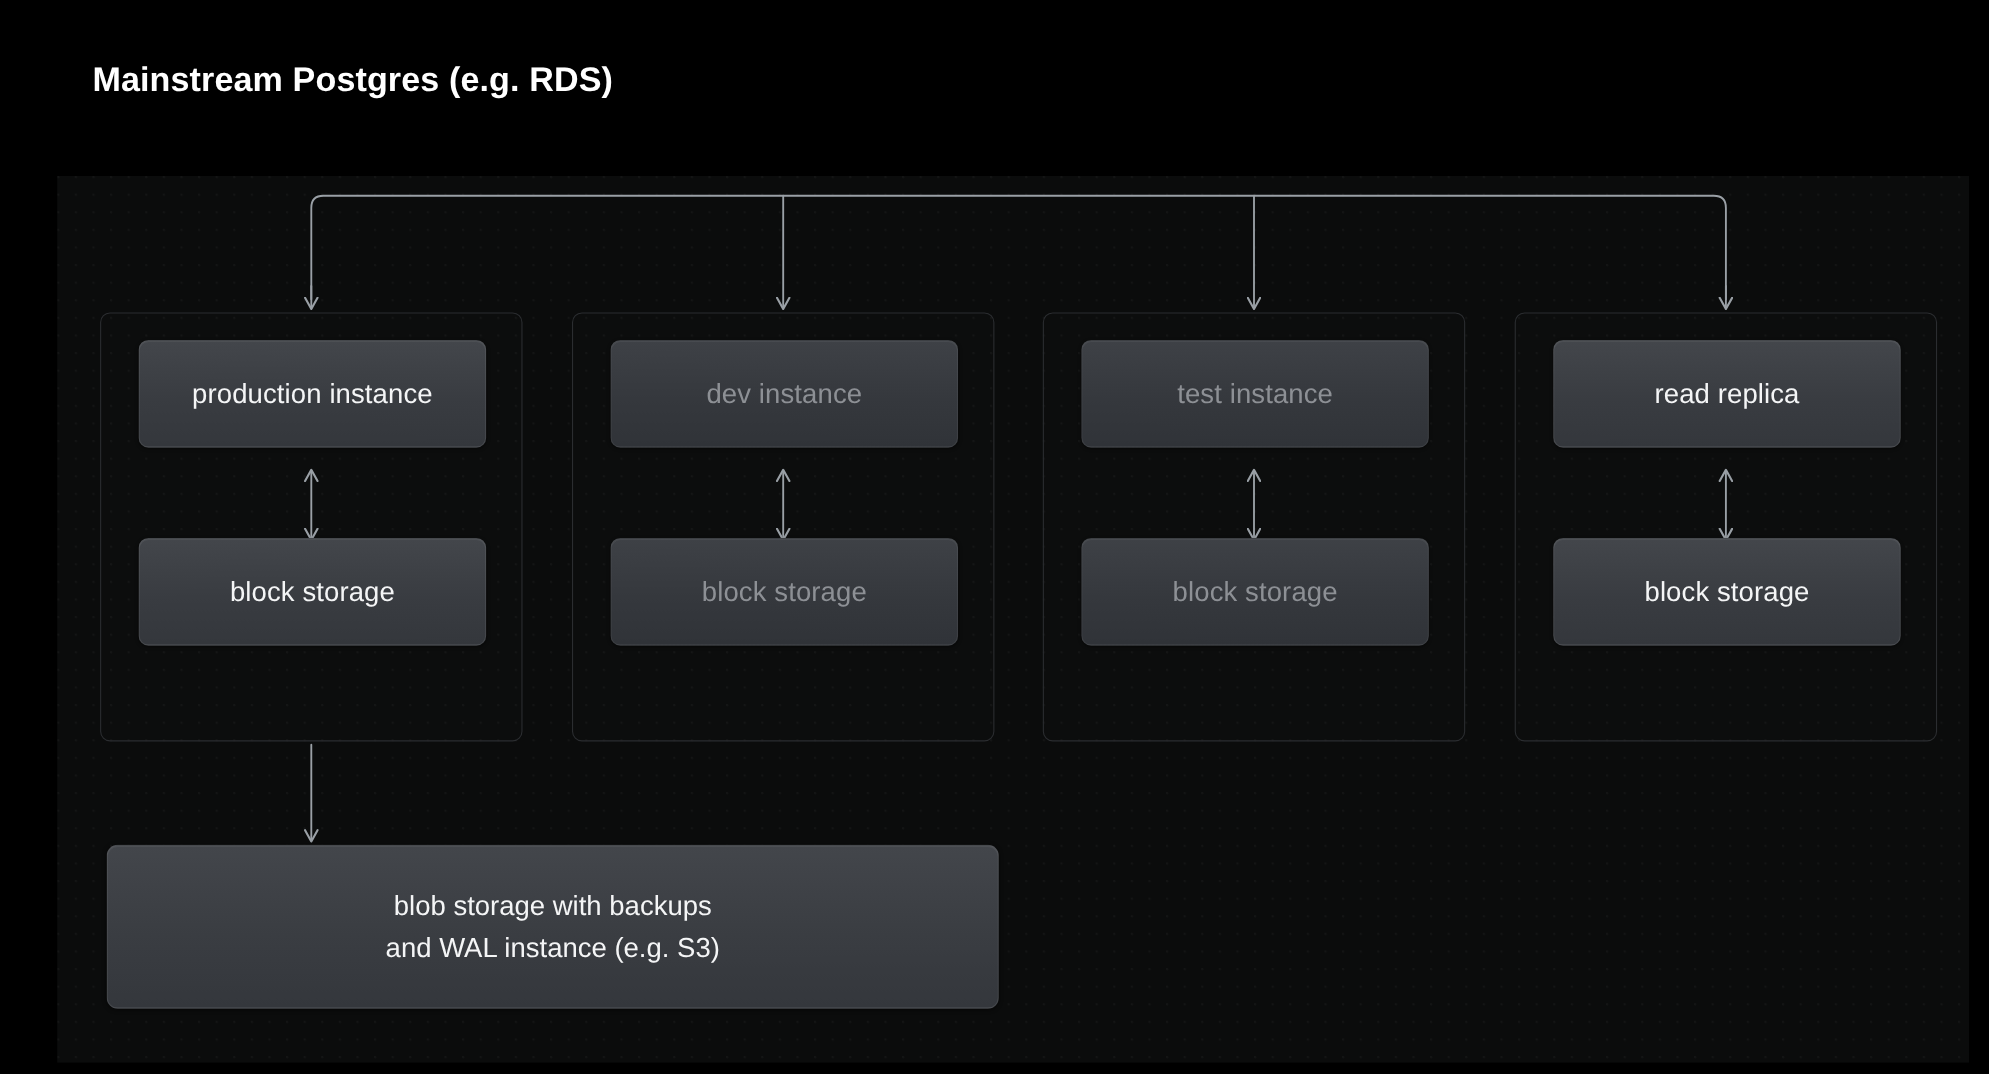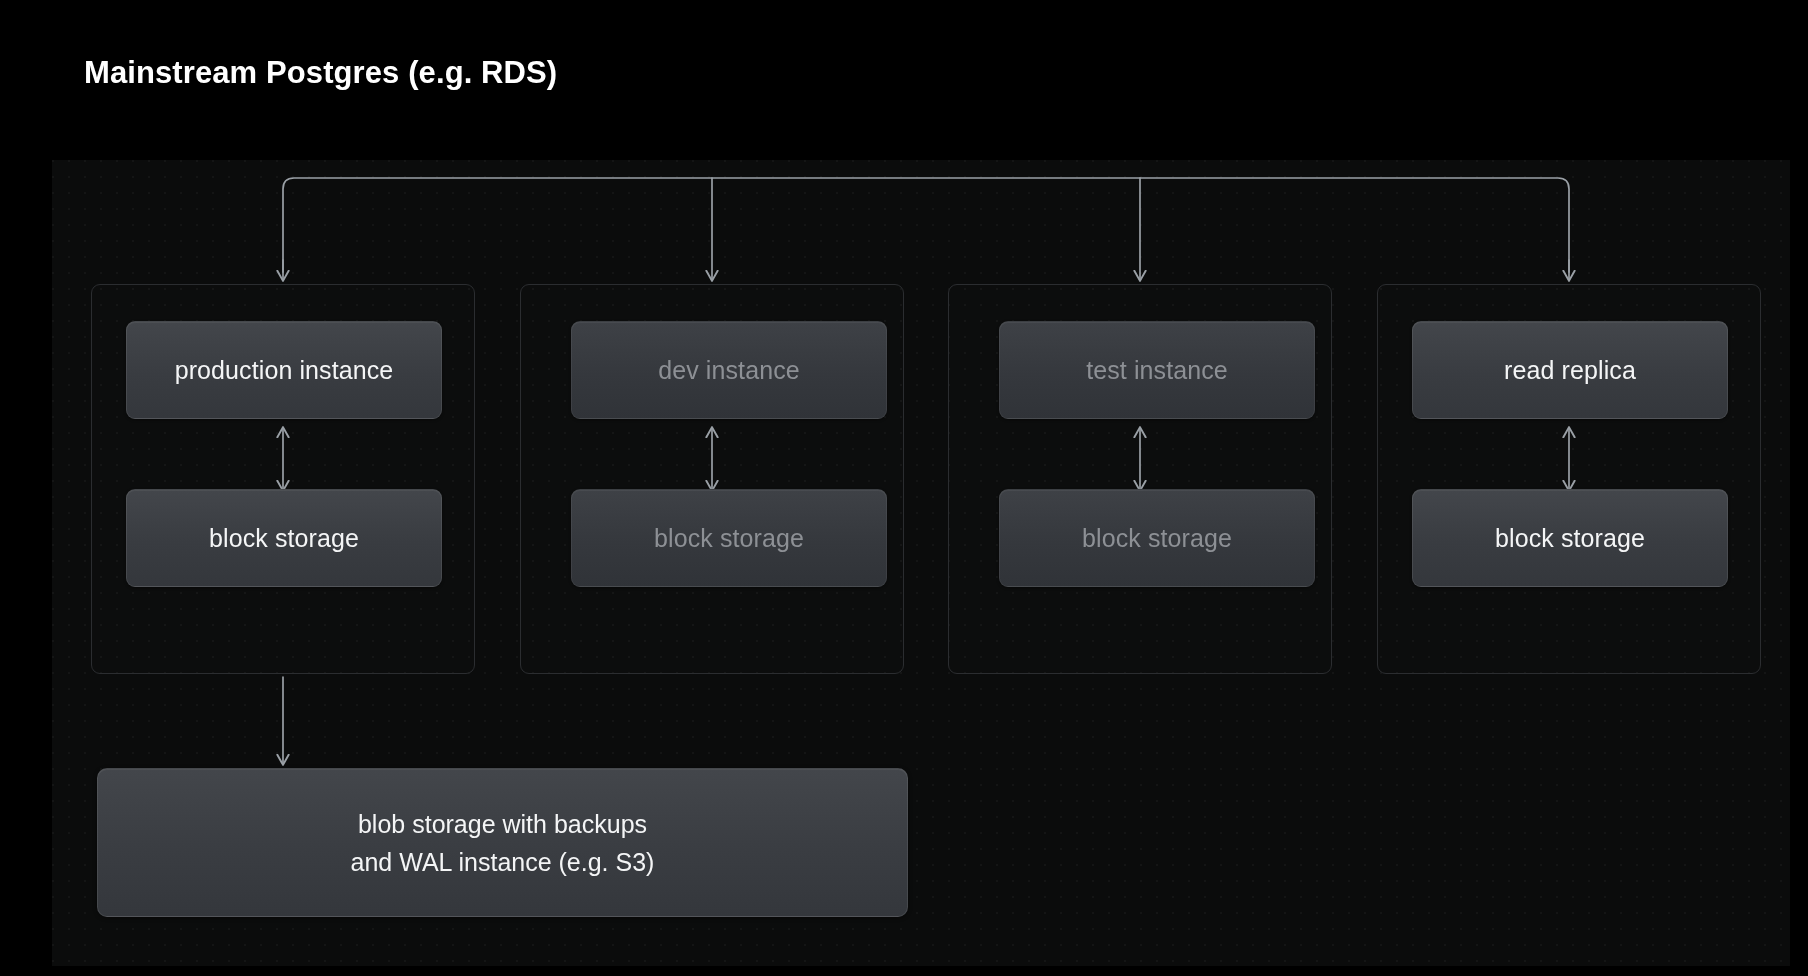--- a/index.html
+++ b/index.html
@@ -85,25 +85,25 @@
     background: linear-gradient(180deg, #43464b 0%, #393c41 55%, #34373c 100%);
     box-shadow: inset 0 1px 0 rgba(255,255,255,0.055),
                 0 1px 3px rgba(0,0,0,0.45);
     display: flex;
     align-items: center;
     justify-content: center;
     font-size: 25px;
     letter-spacing: 0.1px;
     white-space: nowrap;
   }
-  .node.top    { top: 36px; }
+  .node.top    { top: 24px; }
   .node.bottom { top: 204px; }
 
   .node.bright { color: #f4f5f6; }
-  .node.dim    { color: #8d9095; margin-left: 16px; }
+  .node.dim    { color: #8d9095; }
 
   .node.dim {
     background: linear-gradient(180deg, #3e4146 0%, #35383d 55%, #303338 100%);
     border-color: rgba(255,255,255,0.06);
   }
 
   
   #blob-storage-node {
     position: absolute;
     left: 45px;

